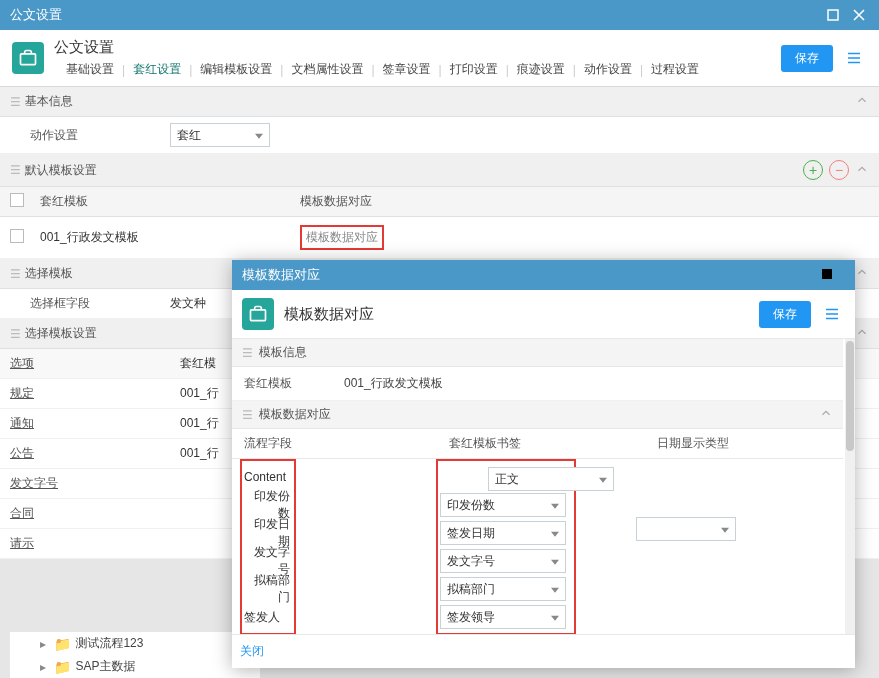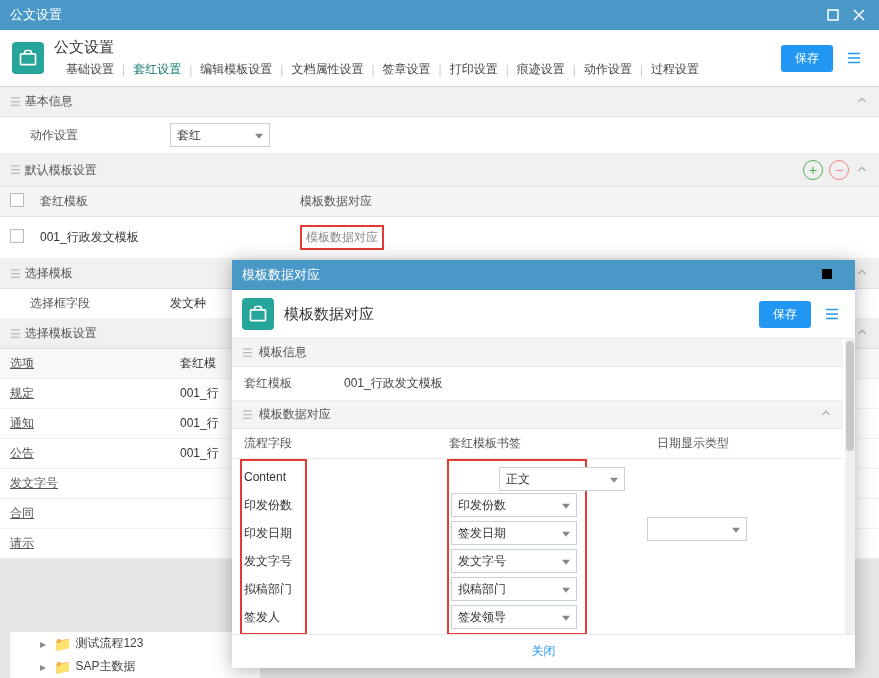--- a/index.html
+++ b/index.html
@@ -74,21 +74,21 @@
 .dlg-kv .v { flex: 1; color: #444; }
 .dlg-cols { display: flex; padding: 6px 12px; background: #fff; border-bottom: 1px solid #e8e8e8; }
 .dlg-cols .col { color: #555; }
 .dlg-cols .col1 { width: 208px; }
 .dlg-cols .col2 { width: 205px; }
 .dlg-cols .col3 { flex: 1; }
 
 .red-group-left { border: 2px solid #e53935; padding: 2px 4px 2px 2px; }
 .red-group-mid { border: 2px solid #e53935; padding: 2px; }
 
-.dlg-footer { padding: 8px; text-align: center; border-top: 1px solid #e8e8e8; }
+.dlg-footer { padding: 8px; border-top: 1px solid #e8e8e8; }
 .dlg-footer a { color: #2196f3; cursor: pointer; }
 
 .chev-svg { stroke: #aaa; fill: none; }
 </style>
 </head>
 <body>
 
 <div class="main-win">
 
   <div class="titlebar">
@@ -285,21 +285,21 @@
         <span class="chev"><svg class="chev-svg" width="14" height="14" viewBox="0 0 24 24" stroke-width="2">
               <path d="M18 15l-6-6-6 6"></path>
             </svg></span>
       </div>
       <div class="dlg-cols">
         <span class="col col2">流程字段</span>
         <span class="col col1">套红模板书签</span>
         <span class="col col3">日期显示类型</span>
       </div>
       <div style="display:flex; padding:0 8px;">
-        <div class="red-group-left" style="width:67px;text-align:right;" id="bookmark-col">
+        <div class="red-group-left" style="width:56px;text-align:right;" id="bookmark-col">
             <div style="height: 28px; display: flex; align-items: center;">Content</div>
             <div style="height: 28px; display: flex; align-items: center;">印发份数</div>
             <div style="height: 28px; display: flex; align-items: center;">印发日期</div>
             <div style="height: 28px; display: flex; align-items: center;">发文字号</div>
             <div style="height: 28px; display: flex; align-items: center;">拟稿部门</div>
             <div style="height: 28px; display: flex; align-items: center;">签发人</div>
           </div>
         <div style="width:140px;"></div>
         <div class="red-group-mid" style="width:140px;" id="field-col">
             <div style="height: 28px; display: flex; align-items: flex-end; margin-left: 48px;">

